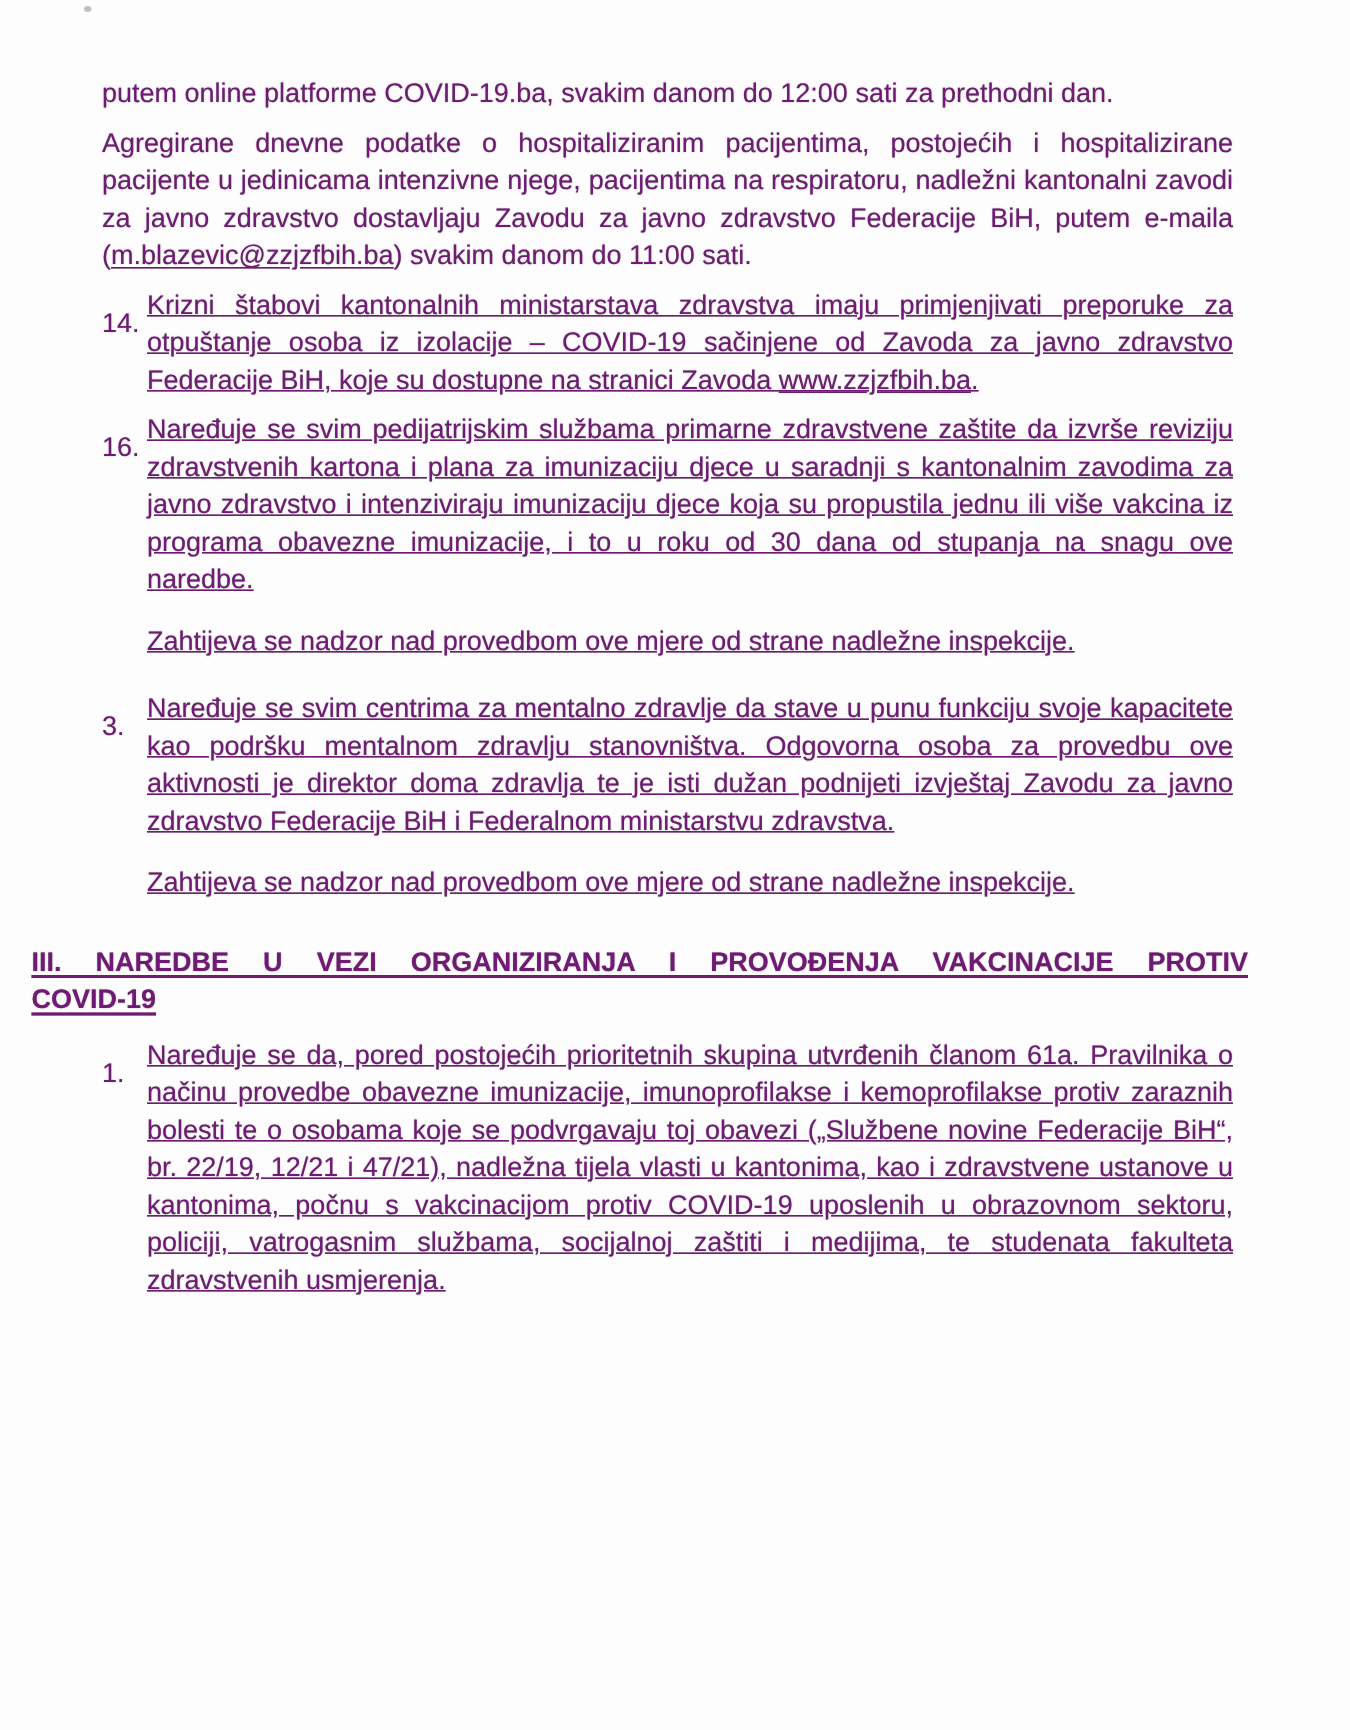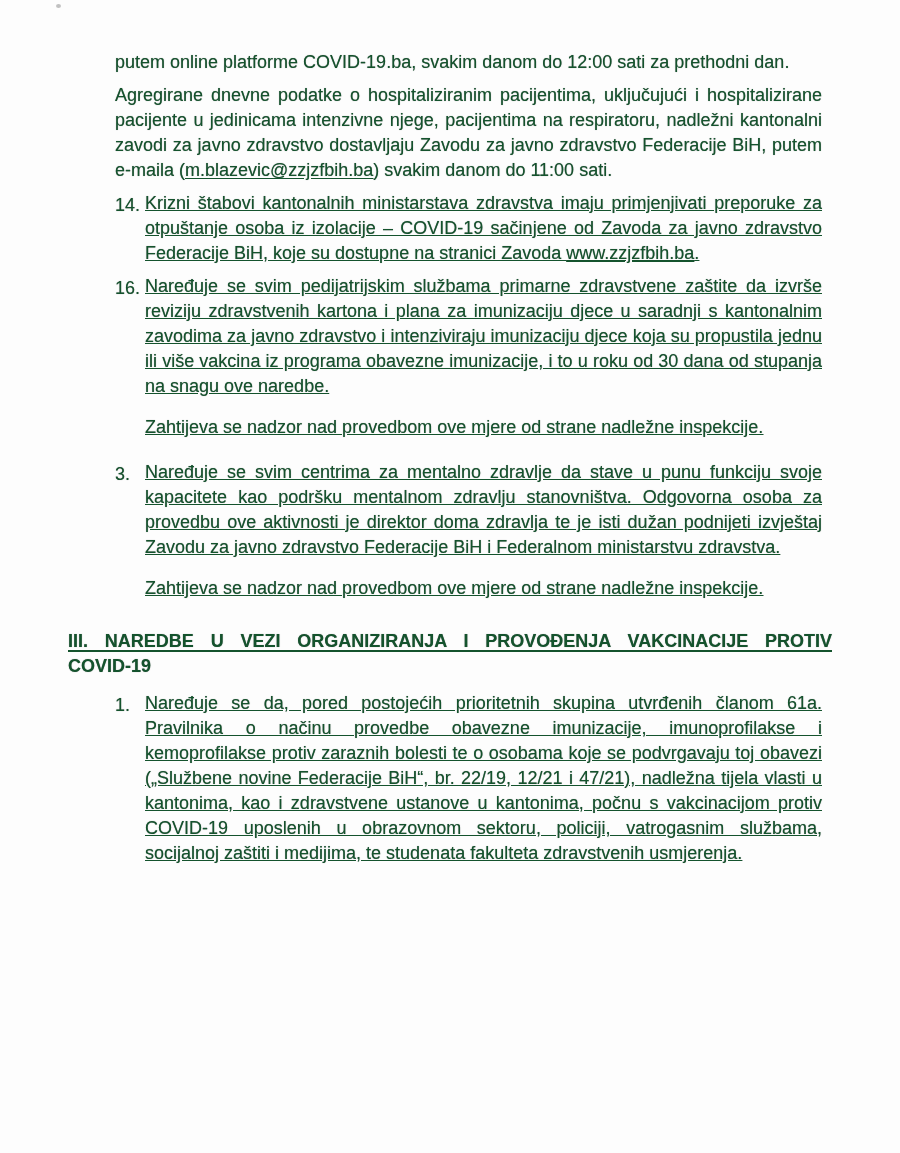--- a/index.html
+++ b/index.html
@@ -6,26 +6,26 @@
     margin: 0;
     padding: 0;
     background: #fdfdfd;
   }
   .page {
     position: relative;
     width: 900px;
     height: 925px;
     box-sizing: border-box;
     margin: 0 auto;
-    padding: 50px 78px 10px 115px;
+    padding: 50px 78px 10px 68px;
     background: #fdfdfd;
     font-family: "Liberation Sans", sans-serif;
     font-size: 18px;
     line-height: 25px;
-    color: #14532d;
+    color: #701a75;
     text-shadow: 0 0 0.8px rgba(30,30,30,0.55);
     overflow: hidden;
   }
   .speck {
     position: absolute;
     left: 56px;
     top: 4px;
     width: 5px;
     height: 4px;
     background: #9a9a9a;
@@ -37,21 +37,21 @@
     text-align: justify;
   }
   .nitem {
     position: relative;
     padding-left: 30px;
     margin: 0 0 8px 0;
   }
   .nitem .num {
     position: absolute;
     left: 0;
-    top: 2px;
+    top: 12px;
   }
   .nitem p.para { margin: 0; text-decoration: underline; }
   .nitem p.para + p.para { margin-top: 16px; }
   .gap-before-17 { margin-top: 20px; }
   .ulink {
     text-decoration: underline;
     text-underline-offset: 2px;
   }
   .section-heading {
     margin: 28px 0 12px -47px;
@@ -63,20 +63,21 @@
   .section-heading .l1 {
     display: block;
     text-align: justify;
     text-align-last: justify;
     text-decoration: underline;
     text-decoration-thickness: 2px;
     text-underline-offset: 3px;
   }
   .section-heading .l2 {
     display: inline-block;
+    text-decoration: underline;
     text-decoration-thickness: 2px;
     text-underline-offset: 3px;
   }
   .sub-heading {
     margin: 0 0 12px -36px;
     font-weight: bold;
     font-size: 18.5px;
   }
   .sub-heading span {
     text-decoration: underline;
@@ -88,21 +89,21 @@
 <body>
 
 <div class="page">
 
   <div class="speck"></div>
 
   <p class="para">
     <span>putem online platforme COVID-19.ba, svakim danom do 12:00 sati za prethodni dan.</span>
   </p>
 
-  <p class="para"><span>Agregirane dnevne podatke o hospitaliziranim pacijentima, uključujući i hospitalizirane pacijente u jedinicama intenzivne njege, pacijentima na respiratoru, nadležni kantonalni zavodi za javno zdravstvo dostavljaju Zavodu za javno zdravstvo Federacije BiH, putem e-maila (</span><span class="ulink">m.blazevic@zzjzfbih.ba</span><span>) svakim danom do 11:00 sati.</span></p>
+  <p class="para"><span>Agregirane dnevne podatke o hospitaliziranim pacijentima, postojećih i hospitalizirane pacijente u jedinicama intenzivne njege, pacijentima na respiratoru, nadležni kantonalni zavodi za javno zdravstvo dostavljaju Zavodu za javno zdravstvo Federacije BiH, putem e-maila (</span><span class="ulink">m.blazevic@zzjzfbih.ba</span><span>) svakim danom do 11:00 sati.</span></p>
 
   <div class="nitem">
     <span class="num">14.</span>
     <p class="para"><span>Krizni štabovi kantonalnih ministarstava zdravstva imaju primjenjivati preporuke za otpuštanje osoba iz izolacije – COVID-19 sačinjene od Zavoda za javno zdravstvo Federacije BiH, koje su dostupne na stranici Zavoda </span><span class="ulink">www.zzjzfbih.ba</span><span>.</span></p>
   </div>
 
 
   <div class="nitem">
     <span class="num">16.</span>
     <p class="para">Naređuje se svim pedijatrijskim službama primarne zdravstvene zaštite da izvrše reviziju zdravstvenih kartona i plana za imunizaciju djece u saradnji s kantonalnim zavodima za javno zdravstvo i intenziviraju imunizaciju djece koja su propustila jednu ili više vakcina iz programa obavezne imunizacije, i to u roku od 30 dana od stupanja na snagu ove naredbe.</p>

